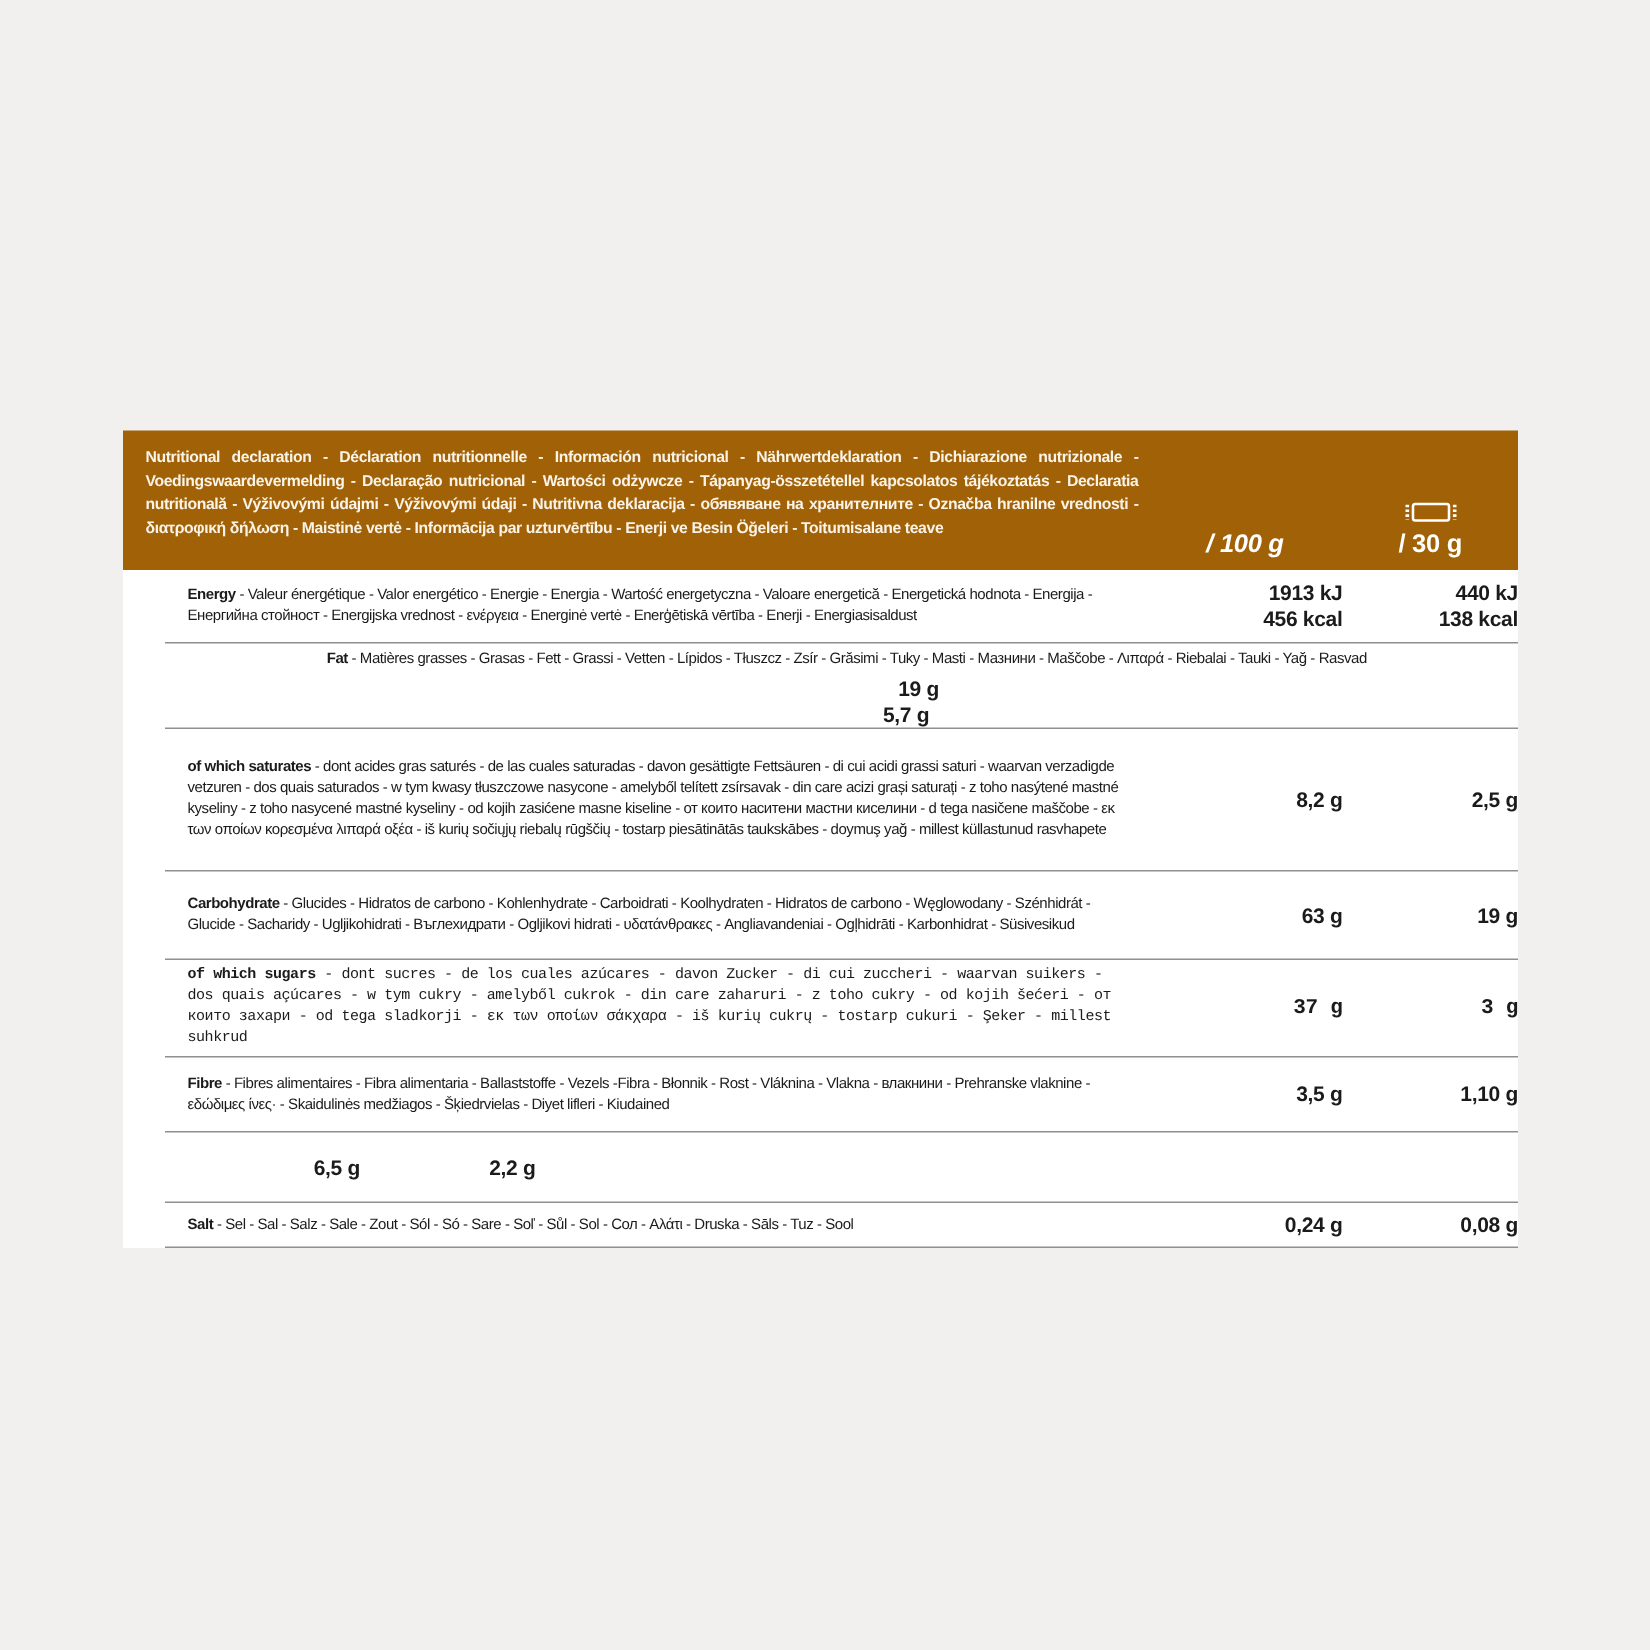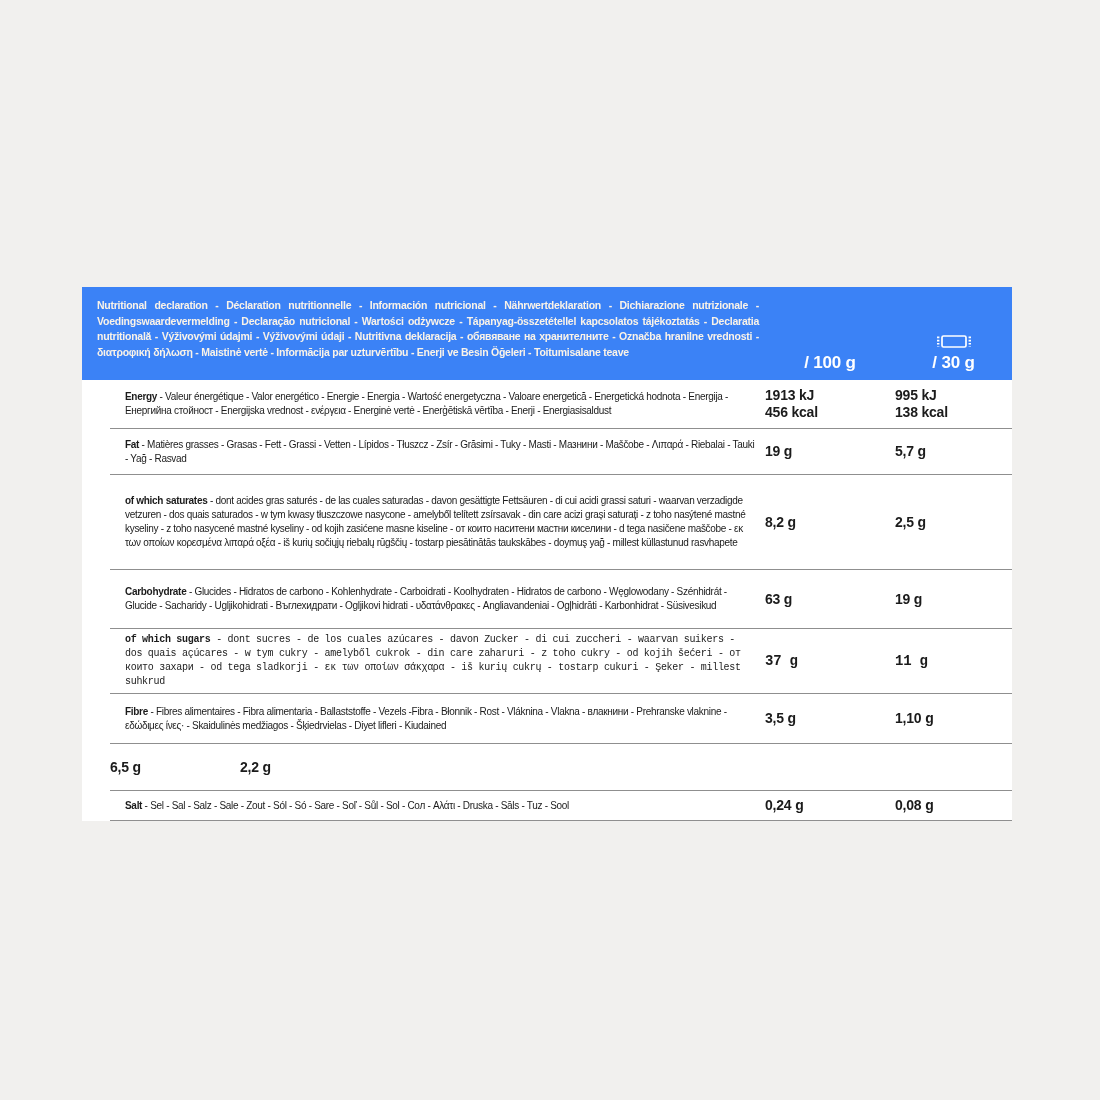--- a/index.html
+++ b/index.html
@@ -16,21 +16,21 @@
     overflow: hidden;
   }
   .label-card {
     position: absolute;
     left: 82px;
     top: 287px;
     width: 930px;
   }
   
   .label-header {
-    background: #3b82f6;
+    background: #a16207;
     height: 93px;
     display: flex;
     align-items: stretch;
     box-sizing: border-box;
   }
   .header-text {
     flex: 1;
     padding: 11px 6px 8px 15px;
     font-size: 10.5px;
     line-height: 15.6px;
@@ -40,58 +40,58 @@
     text-align: justify;
   }
   .header-col {
     display: flex;
     flex-direction: column;
     justify-content: flex-end;
     align-items: center;
     padding-bottom: 7px;
     box-sizing: border-box;
   }
-  .header-col.per100 { width: 130px; }
+  .header-col.per100 { width: 130px; font-style: italic; }
   .header-col.per30  { width: 117px; text-align: center; }
   .header-col-label {
     font-size: 17px;
     font-weight: 700;
     color: #ffffff;
     letter-spacing: -0.2px;
     white-space: pre-line;
   }
   .bar-icon { margin-bottom: 3px; display: block; }
   
   .label-body { background: #ffffff; }
   .nutrient-row {
     display: flex;
     align-items: center;
     border-bottom: 1px solid #8f8f8f;
     box-sizing: border-box;
     margin-left: 28px;
   }
   .row-energy    { min-height: 49px; }
-  .row-fat       { min-height: 46px; }
+  .row-fat       { min-height: 46px; flex-direction: column; }
   .row-saturates { min-height: 95px; }
   .row-carb      { min-height: 59px; }
   .row-sugars    { min-height: 58px; font-family: Liberation Mono, monospace; }
   .row-fibre     { min-height: 50px; }
   .row-protein   { min-height: 47px; }
   .row-salt      { min-height: 30px; }
   .row-desc {
     flex: 1;
     padding: 4px 8px 4px 15px;
     font-size: 10px;
     line-height: 14px;
     letter-spacing: -0.3px;
     color: #1b1b1b;
   }
   .row-term { font-weight: 700; }
   .row-value {
-    text-align: left;
+    text-align: right;
     font-size: 14px;
     line-height: 17px;
     font-weight: 700;
     white-space: pre-line;
     letter-spacing: -0.2px;
   }
   .row-value.v100 { width: 130px; }
   .row-value.v30  { width: 117px; }
 </style>
 </head>
@@ -113,21 +113,21 @@
       <div class="header-col-label">/ 30 g</div>
     </div>
   </div>
 
   <div class="label-body">
 
     <div class="nutrient-row row-energy">
       <div class="row-desc"><span class="row-term">Energy</span><span> - Valeur énergétique - Valor energético - Energie - Energia - Wartość energetyczna - Valoare energetică - Energetická hodnota - Energija  - Енергийна стойност - Energijska vrednost - ενέργεια - Energinė vertė - Enerģētiskā vērtība - Enerji - Energiasisaldust</span></div>
       <div class="row-value v100">1913 kJ
 456 kcal</div>
-      <div class="row-value v30">995 kJ
+      <div class="row-value v30">440 kJ
 138 kcal</div>
     </div>
 
     <div class="nutrient-row row-fat">
       <div class="row-desc"><span class="row-term">Fat</span><span> - Matières grasses - Grasas - Fett - Grassi - Vetten - Lípidos - Tłuszcz - Zsír - Grăsimi  - Tuky - Masti - Мазнини - Maščobe - Λιπαρά - Riebalai - Tauki - Yağ - Rasvad</span></div>
       <div class="row-value v100">19 g</div>
       <div class="row-value v30">5,7 g</div>
     </div>
 
     <div class="nutrient-row row-saturates">
@@ -138,21 +138,21 @@
 
     <div class="nutrient-row row-carb">
       <div class="row-desc"><span class="row-term">Carbohydrate</span><span> - Glucides - Hidratos de carbono - Kohlenhydrate - Carboidrati - Koolhydraten - Hidratos de carbono - Węglowodany - Szénhidrát - Glucide - Sacharidy - Ugljikohidrati - Въглехидрати - Ogljikovi hidrati - υδατάνθρακες - Angliavandeniai - Ogļhidrāti - Karbonhidrat - Süsivesikud</span></div>
       <div class="row-value v100">63 g</div>
       <div class="row-value v30">19 g</div>
     </div>
 
     <div class="nutrient-row row-sugars">
       <div class="row-desc"><span class="row-term">of which sugars</span><span> - dont sucres - de los cuales azúcares - davon Zucker - di cui zuccheri - waarvan suikers - dos quais açúcares - w tym cukry - amelyből cukrok  - din care zaharuri - z toho cukry - od kojih šećeri - от които захари - od tega sladkorji - εκ των οποίων σάκχαρα - iš kurių cukrų - tostarp cukuri - Şeker - millest suhkrud</span></div>
       <div class="row-value v100">37 g</div>
-      <div class="row-value v30">11 g</div>
+      <div class="row-value v30">3 g</div>
     </div>
 
     <div class="nutrient-row row-fibre">
       <div class="row-desc"><span class="row-term">Fibre</span><span> - Fibres alimentaires - Fibra alimentaria - Ballaststoffe - Vezels -Fibra - Błonnik - Rost - Vláknina - Vlakna - влакнини - Prehranske vlaknine - εδώδιμες ίνες· - Skaidulinės medžiagos - Šķiedrvielas - Diyet lifleri - Kiudained</span></div>
       <div class="row-value v100">3,5 g</div>
       <div class="row-value v30">1,10 g</div>
     </div>
 
     <div class="nutrient-row row-protein">
       <div class="row-value v100">6,5 g</div>

